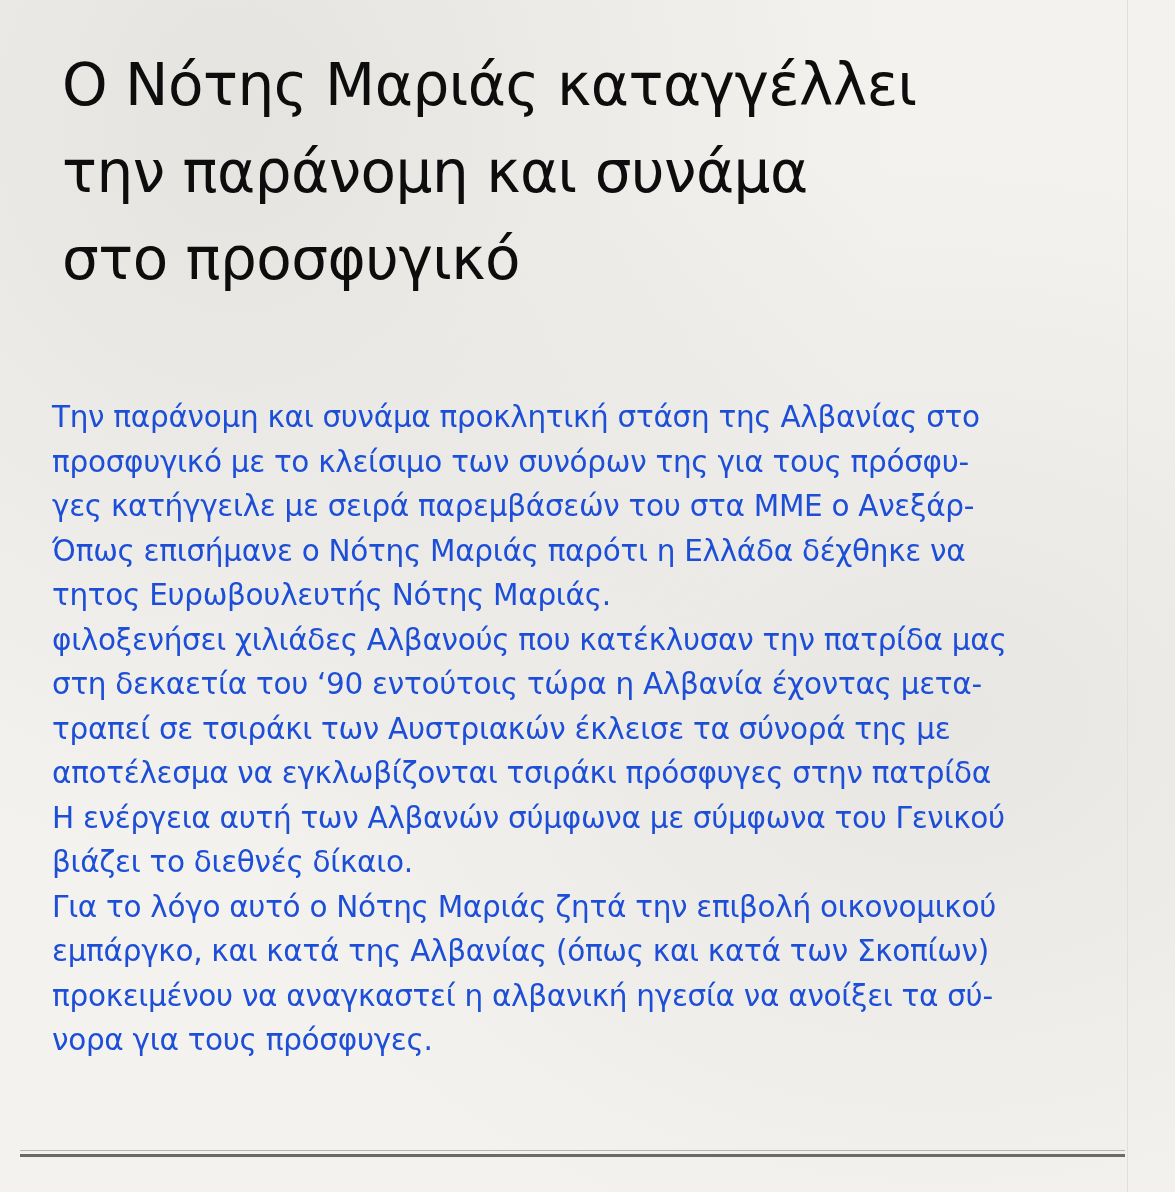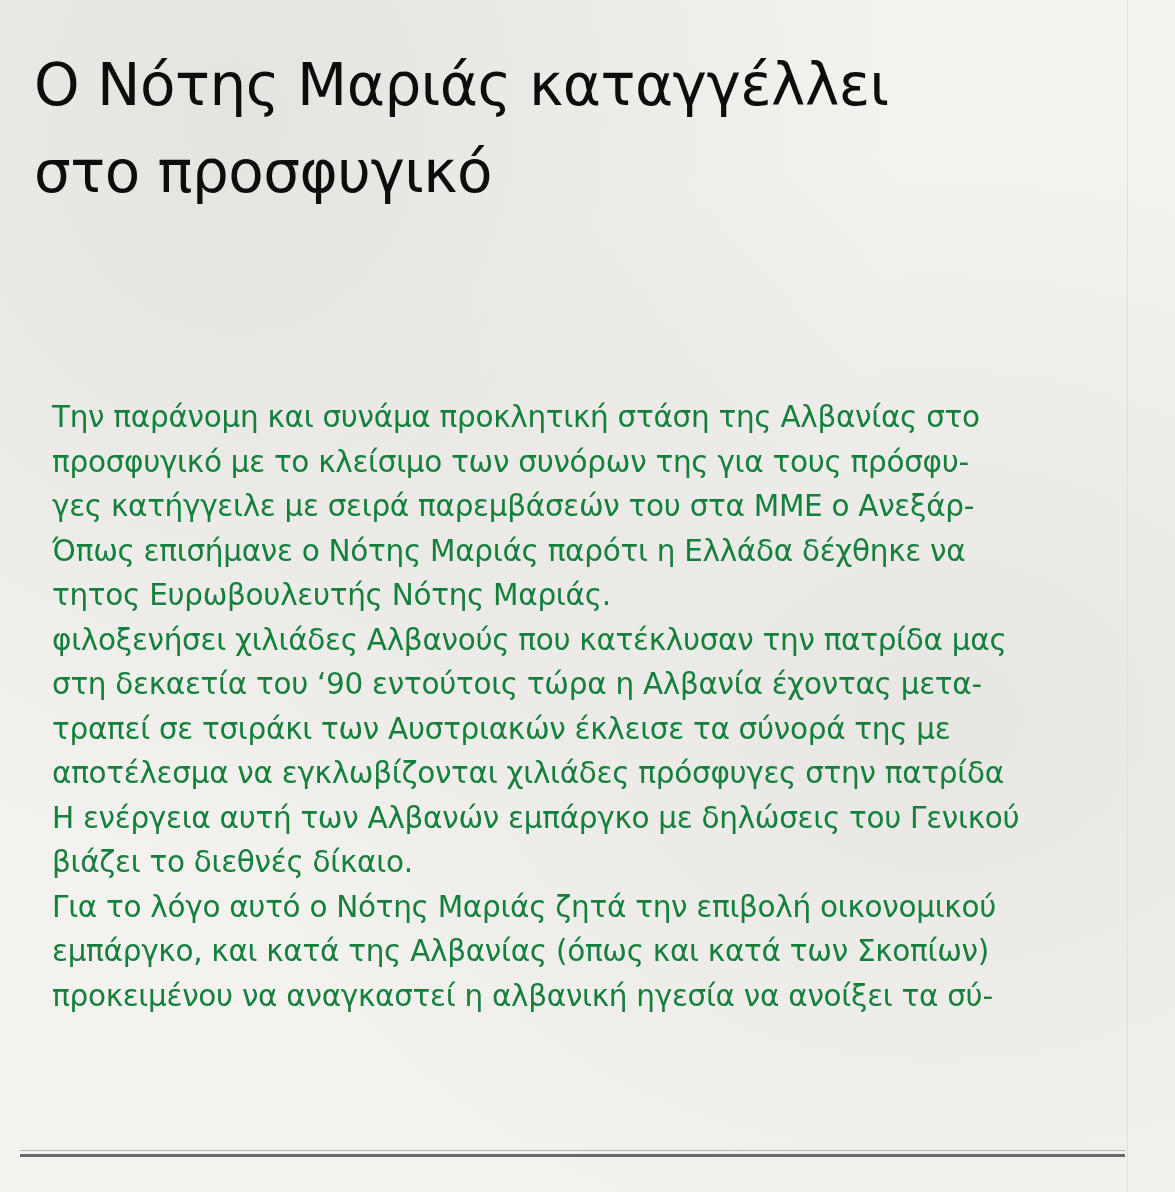--- a/index.html
+++ b/index.html
@@ -8,29 +8,29 @@
     background:#f3f2ef;
     background-image:
       radial-gradient(ellipse at 20% 10%, rgba(200,200,195,0.35), transparent 50%),
       radial-gradient(ellipse at 80% 60%, rgba(210,208,204,0.35), transparent 55%);
     position:relative;
     font-family:"DejaVu Sans", sans-serif;
     color:#111;
   }
   .clipping { position:absolute; left:0; top:0; width:1175px; height:1192px; }
   .headline {
-    position:absolute; left:34px; top:42px; width:1110px;
+    position:absolute; left:62px; top:42px; width:1110px;
     font-family:"DejaVu Sans", sans-serif;
     font-size:58px; line-height:87px; letter-spacing:-0.5px;
     color:#0d0d0d; margin:0; font-weight:normal;
   }
   .headline .hl-line { display:block; white-space:nowrap; }
   .body-text {
     position:absolute; left:52px; top:395px; width:1085px;
-    font-size:29.5px; line-height:44.5px; color:#15803d;
+    font-size:29.5px; line-height:44.5px; color:#1d4ed8;
     letter-spacing:-0.3px;
   }
   .body-text .line { display:block; white-space:nowrap; }
   .rule {
     position:absolute; left:20px; top:1154px; width:1105px; height:3px;
     background:#6a6a6a;
   }
   .rule2 {
     position:absolute; left:20px; top:1150px; width:1105px; height:1px;
     background:#b5b5b5;
@@ -39,36 +39,38 @@
     position:absolute; left:1127px; top:0; width:1px; height:1192px;
     background:#e0dfdc;
   }
 </style>
 </head>
 <body>
 
 <div class="clipping">
   <h1 class="headline">
     <span class="hl-line">Ο Νότης Μαριάς καταγγέλλει</span>
+    <span class="hl-line">την παράνομη και συνάμα</span>
     <span class="hl-line">στο προσφυγικό</span>
   </h1>
 
   <div class="body-text">
     <span class="line">Την παράνομη και συνάμα προκλητική στάση της Αλβανίας στο</span>
     <span class="line">προσφυγικό με το κλείσιμο των συνόρων της για τους πρόσφυ-</span>
     <span class="line">γες κατήγγειλε με σειρά παρεμβάσεών του στα ΜΜΕ ο  Ανεξάρ-</span>
     <span class="line">Όπως επισήμανε ο Νότης Μαριάς παρότι η Ελλάδα δέχθηκε να</span>
     <span class="line">τητος Ευρωβουλευτής Νότης Μαριάς.</span>
     <span class="line">φιλοξενήσει χιλιάδες Αλβανούς που κατέκλυσαν την πατρίδα μας</span>
     <span class="line">στη δεκαετία του ‘90 εντούτοις τώρα η Αλβανία έχοντας μετα-</span>
     <span class="line">τραπεί σε τσιράκι των Αυστριακών έκλεισε τα σύνορά της με</span>
-    <span class="line">αποτέλεσμα να εγκλωβίζονται χιλιάδες πρόσφυγες στην πατρίδα</span>
-    <span class="line">Η ενέργεια αυτή των Αλβανών εμπάργκο με δηλώσεις του Γενικού</span>
+    <span class="line">αποτέλεσμα να εγκλωβίζονται τσιράκι πρόσφυγες στην πατρίδα</span>
+    <span class="line">Η ενέργεια αυτή των Αλβανών σύμφωνα με σύμφωνα του Γενικού</span>
     <span class="line">βιάζει το διεθνές δίκαιο.</span>
     <span class="line">Για το λόγο αυτό ο Νότης Μαριάς ζητά την επιβολή οικονομικού</span>
     <span class="line">εμπάργκο, και κατά της Αλβανίας (όπως και κατά των Σκοπίων)</span>
     <span class="line">προκειμένου να αναγκαστεί η αλβανική ηγεσία να ανοίξει τα σύ-</span>
+    <span class="line">νορα για τους πρόσφυγες.</span>
   </div>
 
   <div class="rule2"></div>
   <div class="rule"></div>
   <div class="col-edge"></div>
 </div>
 
 </body></html>

